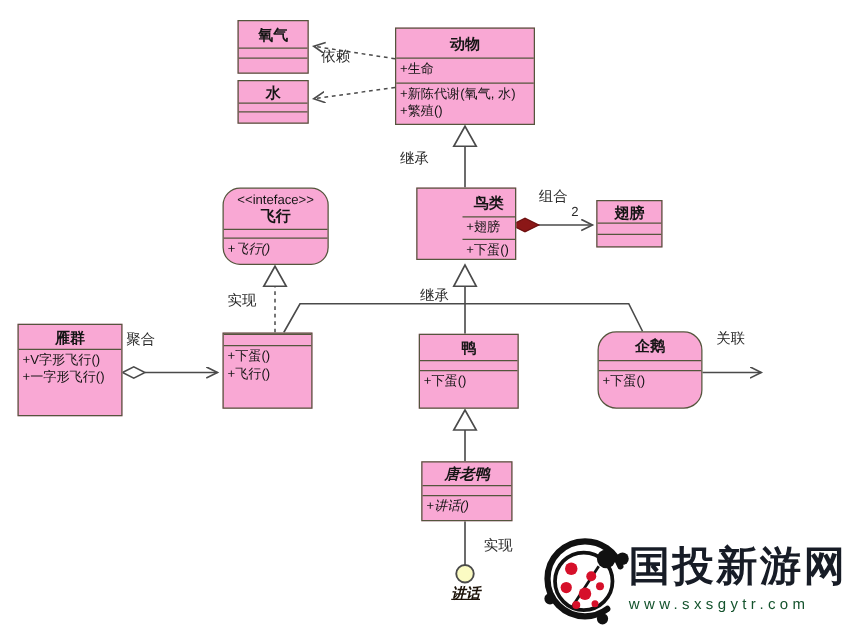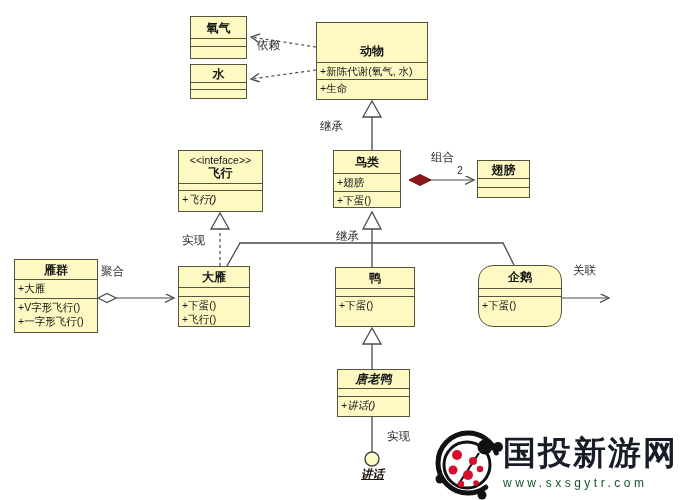--- a/index.html
+++ b/index.html
@@ -2,21 +2,21 @@
 <html><head>
 <meta charset="utf-8">
 <style>
   html,body{margin:0;padding:0;background:#ffffff;}
   #stage{
     position:relative;width:687px;height:500px;background:#ffffff;
     font-family:"Liberation Sans",sans-serif;overflow:hidden;
   }
   svg.overlay{position:absolute;left:0;top:0;width:687px;height:500px;}
   .uml{
-    position:absolute;background:#fef9c3;border:1.5px solid #55553d;
+    position:absolute;background:#f9a8d4;border:1.5px solid #55553d;
     box-sizing:border-box;display:flex;flex-direction:column;
     color:#151515;font-size:10.5px;line-height:14px;
   }
   .uml .ttl{
     font-weight:bold;font-size:12px;text-align:center;
     display:flex;flex-direction:column;align-items:center;justify-content:center;
     flex:0 0 auto;
   }
   .uml .ttl .stereo{font-weight:normal;font-size:10.5px;line-height:12px;}
   .uml .sec{border-top:1.5px solid #55553d;flex:0 0 auto;padding:1px 3px;
@@ -106,70 +106,66 @@
     <div class="sec empty fill"></div>
   </div>
 
   <div class="uml" style="left:190px;top:64px;width:57px;height:35px;">
     <div class="ttl" style="height:17px;">水</div>
     <div class="sec empty" style="height:7px;"></div>
     <div class="sec empty fill"></div>
   </div>
 
   <div class="uml" style="left:316px;top:22px;width:112px;height:78px;">
-    <div class="ttl" style="height:23px;margin-top:16px;">动物</div>
+    <div class="ttl" style="height:23px;">动物</div>
+    <div class="sec" style="height:20px;">
+      <div>+生命</div>
+    </div>
     <div class="sec fill">
       <div>+新陈代谢(氧气, 水)</div>
       <div>+繁殖()</div>
     </div>
-    <div class="sec" style="height:20px;">
-      <div>+生命</div>
-    </div>
-  </div>
-
-  <div class="uml" style="left:178px;top:150px;width:85px;height:62px;">
+  </div>
+
+  <div class="uml" style="left:178px;top:150px;width:85px;height:62px;border-radius:14px;">
     <div class="ttl" style="height:32px;">
       <span class="stereo">&lt;&lt;inteface&gt;&gt;</span>
       <span>飞行</span>
     </div>
     <div class="sec empty" style="height:7px;"></div>
     <div class="sec fill">
       <div class="italic">+飞行()</div>
     </div>
   </div>
 
-  <div class="uml" style="left:333px;top:150px;width:68px;height:58px;">
+  <div class="uml" style="left:333px;top:150px;width:80px;height:58px;padding-left:36px;">
     <div class="ttl" style="height:22px;">鸟类</div>
     <div class="sec" style="height:18px;">
       <div>+翅膀</div>
     </div>
     <div class="sec fill">
       <div>+下蛋()</div>
     </div>
   </div>
 
   <div class="uml" style="left:477px;top:160px;width:53px;height:38px;">
     <div class="ttl" style="height:17px;">翅膀</div>
     <div class="sec empty" style="height:9px;"></div>
     <div class="sec empty fill"></div>
   </div>
 
   <div class="uml" style="left:14px;top:259px;width:84px;height:74px;">
     <div class="ttl" style="height:19px;">雁群</div>
-    <div class="sec" style="height:19px;">
-      <div>+大雁</div>
-    </div>
     <div class="sec fill">
       <div>+V字形飞行()</div>
       <div>+一字形飞行()</div>
     </div>
   </div>
 
   <div class="uml" style="left:178px;top:266px;width:72px;height:61px;">
-    <div class="ttl" style="height:20px;">大雁</div>
     <div class="sec empty" style="height:9px;"></div>
     <div class="sec fill">
       <div>+下蛋()</div>
       <div>+飞行()</div>
     </div>
   </div>
 
   <div class="uml" style="left:335px;top:267px;width:80px;height:60px;">
     <div class="ttl" style="height:20px;">鸭</div>
     <div class="sec empty" style="height:8px;"></div>

